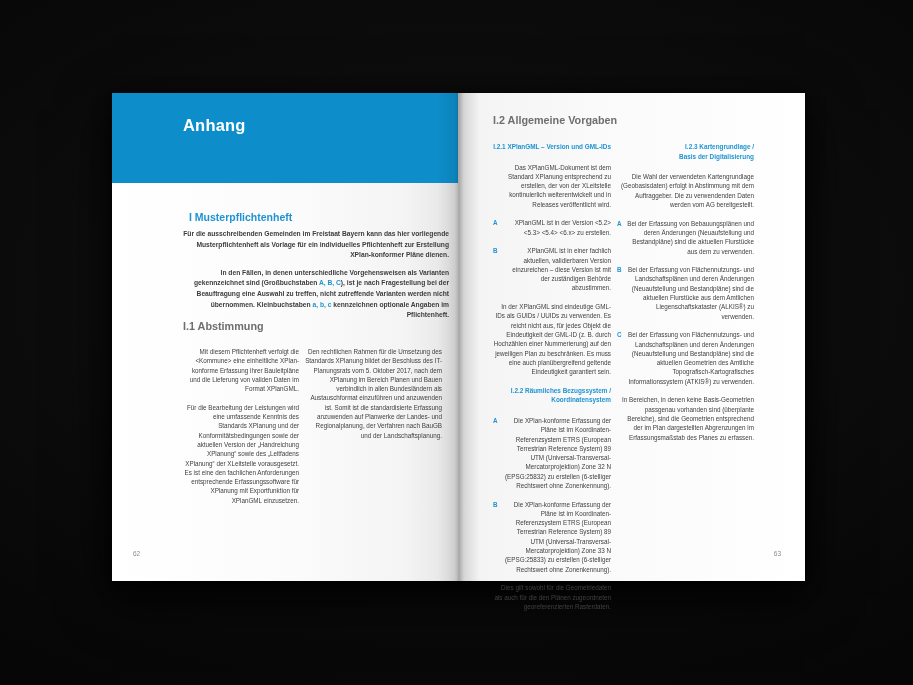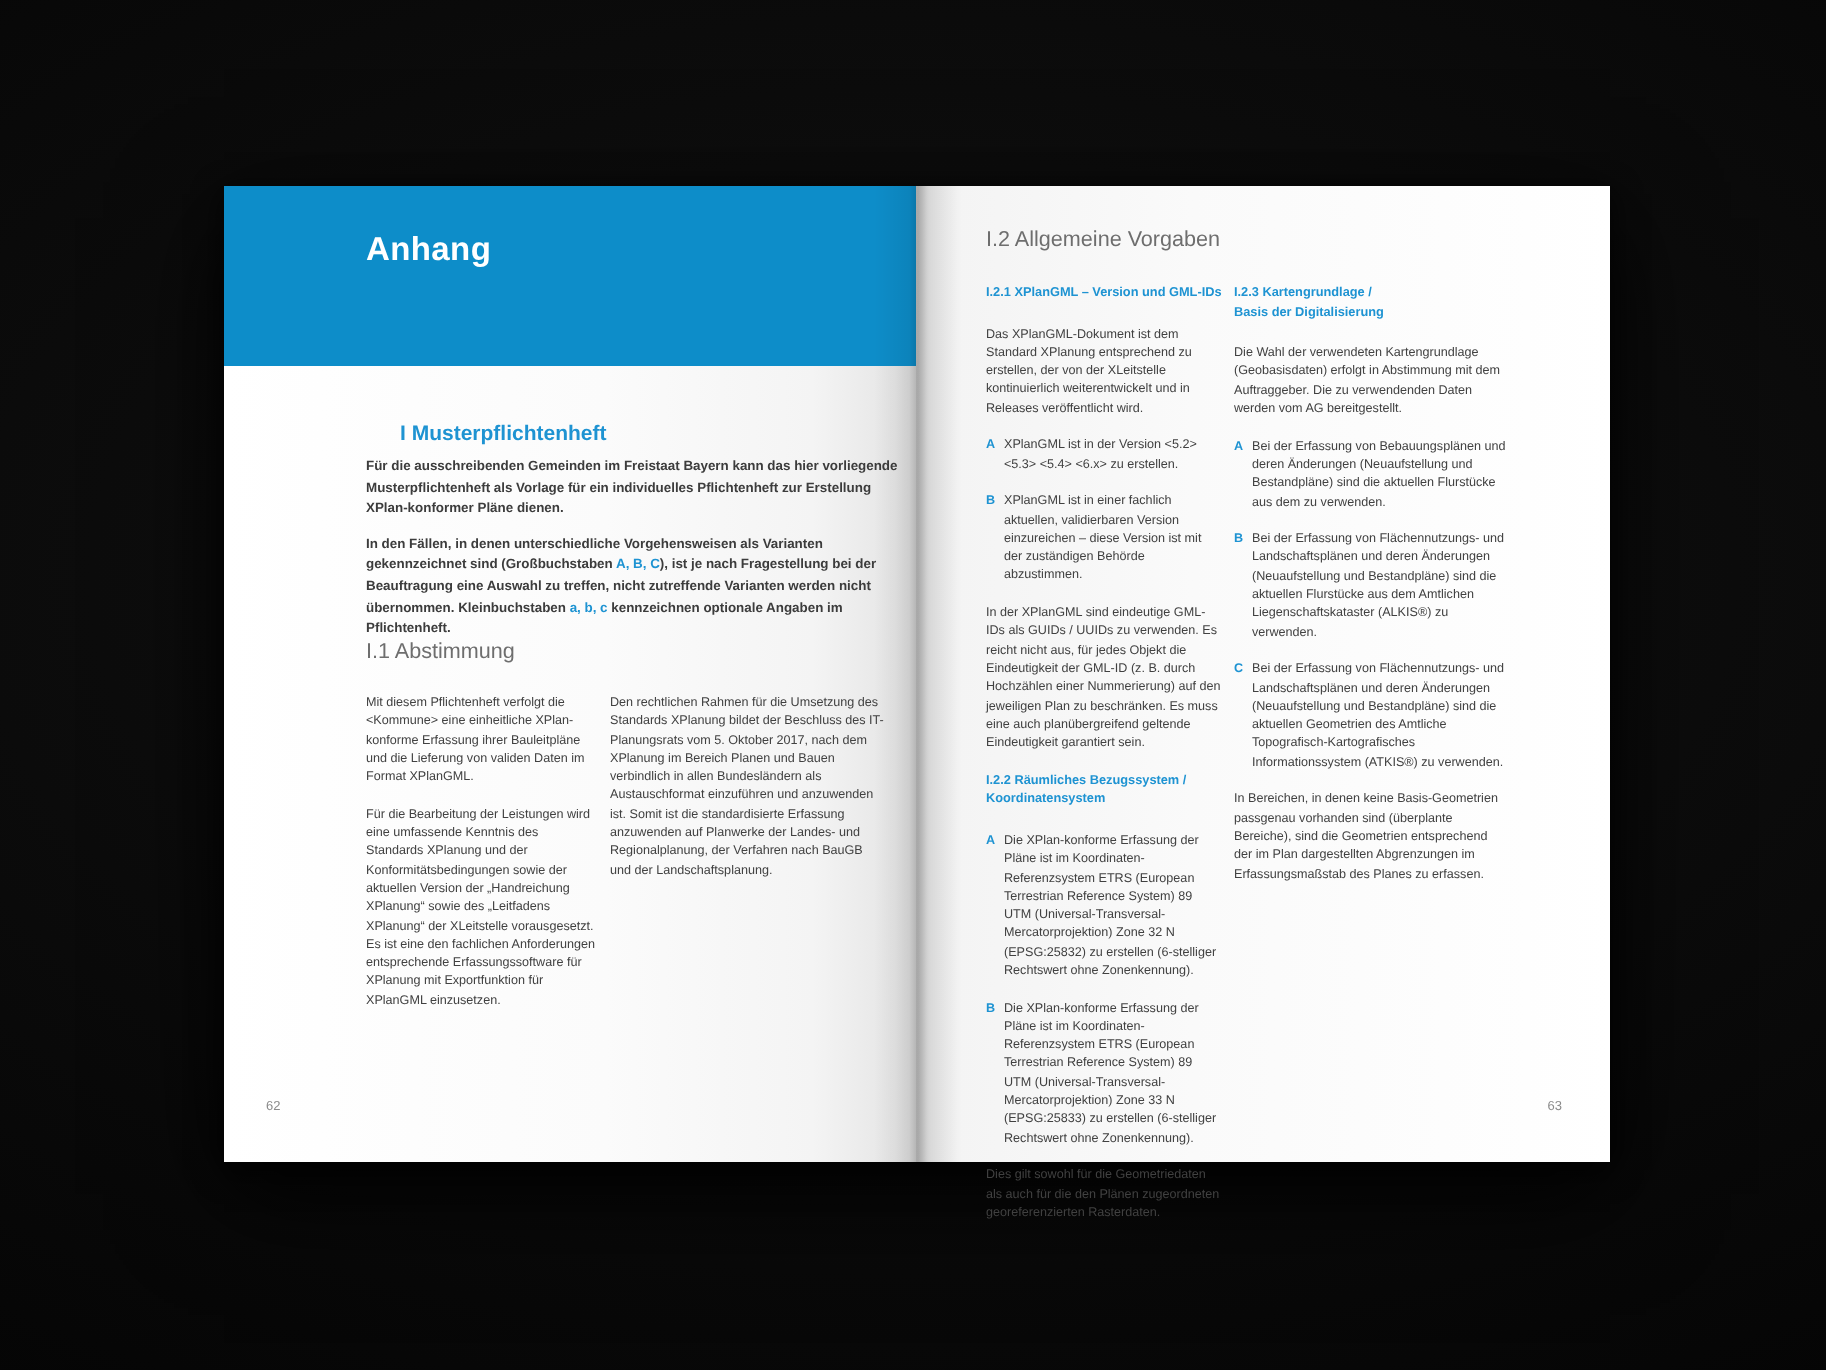--- a/index.html
+++ b/index.html
@@ -1,30 +1,30 @@
 <!DOCTYPE html>
 <html style="--accent: #1e93d2; --banner: #0d8dc9; --body: #414141; --heading-gray: #6e6e6e;"><head>
 <meta charset="utf-8">
 <style>
   :root{ --accent:#1e93d2; --banner:#0d8dc9; --body:#414141; --heading-gray:#6e6e6e; }
   html,body{margin:0;padding:0;}
   body{width:913px;height:685px;overflow:hidden;background:#060606;font-family:"Liberation Sans",sans-serif;}
   .stage{position:relative;width:913px;height:685px;
-    background:radial-gradient(120% 95% at 50% 42%, #131313 0%, #050505 75%);}
+    background:radial-gradient(120% 95% at 50% 42%, #131313 0%, #050505 75%);text-align:right;}
   .spread{position:absolute;left:112px;top:93px;width:693px;height:488px;display:flex;
     box-shadow:0 16px 50px rgba(0,0,0,.9), 0 4px 14px rgba(0,0,0,.7);}
   .page{position:relative;height:100%;}
   .page.left{width:346px;background:linear-gradient(90deg,#ffffff 0%,#fbfbfb 55%,#f4f4f4 85%,#e6e6e6 97%,#d8d8d8 100%);}
   .page.right{width:347px;background:linear-gradient(90deg,#c9c9c9 0%,#e7e7e7 2%,#f4f4f4 6%,#fafafa 40%,#ffffff 100%);}
   .gutter{position:absolute;left:50%;top:0;width:44px;height:100%;transform:translateX(-50%);pointer-events:none;
     background:linear-gradient(90deg,rgba(0,0,0,0) 0%,rgba(0,0,0,.07) 40%,rgba(0,0,0,.18) 50%,rgba(0,0,0,.07) 60%,rgba(0,0,0,0) 100%);}
   .banner{position:absolute;top:0;left:0;width:100%;height:90px;background:var(--banner);}
   .banner-title{position:absolute;left:71px;top:23px;font-size:16.5px;font-weight:bold;color:#ffffff;letter-spacing:.2px;}
-  h2,h3{margin:0;font-weight:normal;}
-  .section-title{position:absolute;left:88px;top:118px;font-size:10.5px;font-weight:bold;color:var(--accent);}
+  h2,h3{margin:0;font-weight:bold;}
+  .section-title{position:absolute;left:77px;top:118px;font-size:10.5px;font-weight:bold;color:var(--accent);}
   .intro{position:absolute;left:71px;top:136px;width:266px;font-size:6.7px;line-height:10.6px;font-weight:bold;color:#3c3c3c;}
   .intro p{margin:0 0 7px 0;}
   .intro .accent{color:var(--accent);}
   .sub-title{position:absolute;left:71px;top:227px;font-size:10.8px;color:var(--heading-gray);}
   .right-title{position:absolute;left:35px;top:21px;font-size:10.8px;color:var(--heading-gray);}
   .cols{position:absolute;display:flex;}
   .left-cols{left:71px;top:254px;}
   .right-cols{left:35px;top:49px;}
   .left-cols .c1{width:116px;}
   .left-cols .c2{width:137px;margin-left:6px;}

